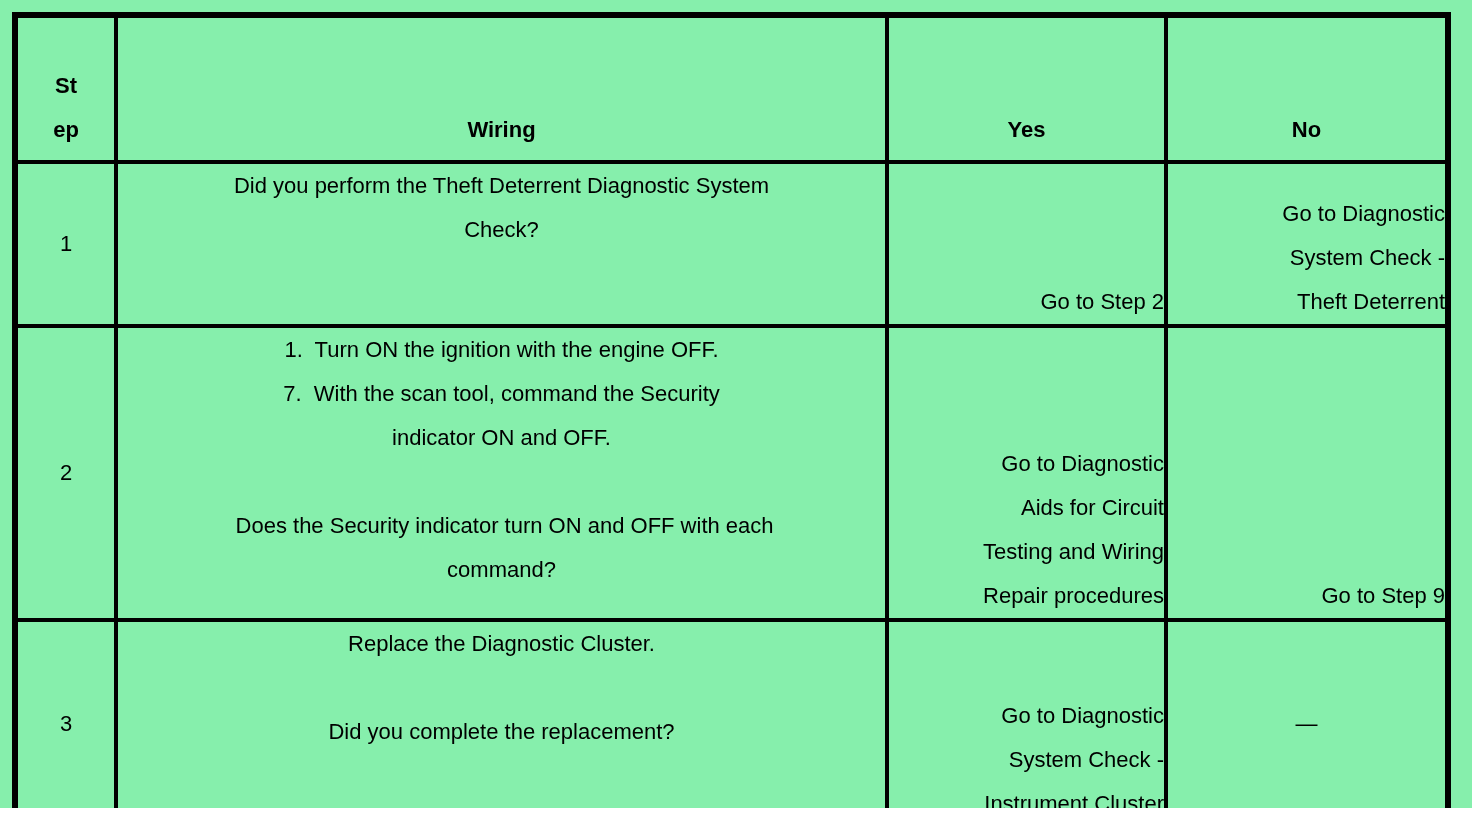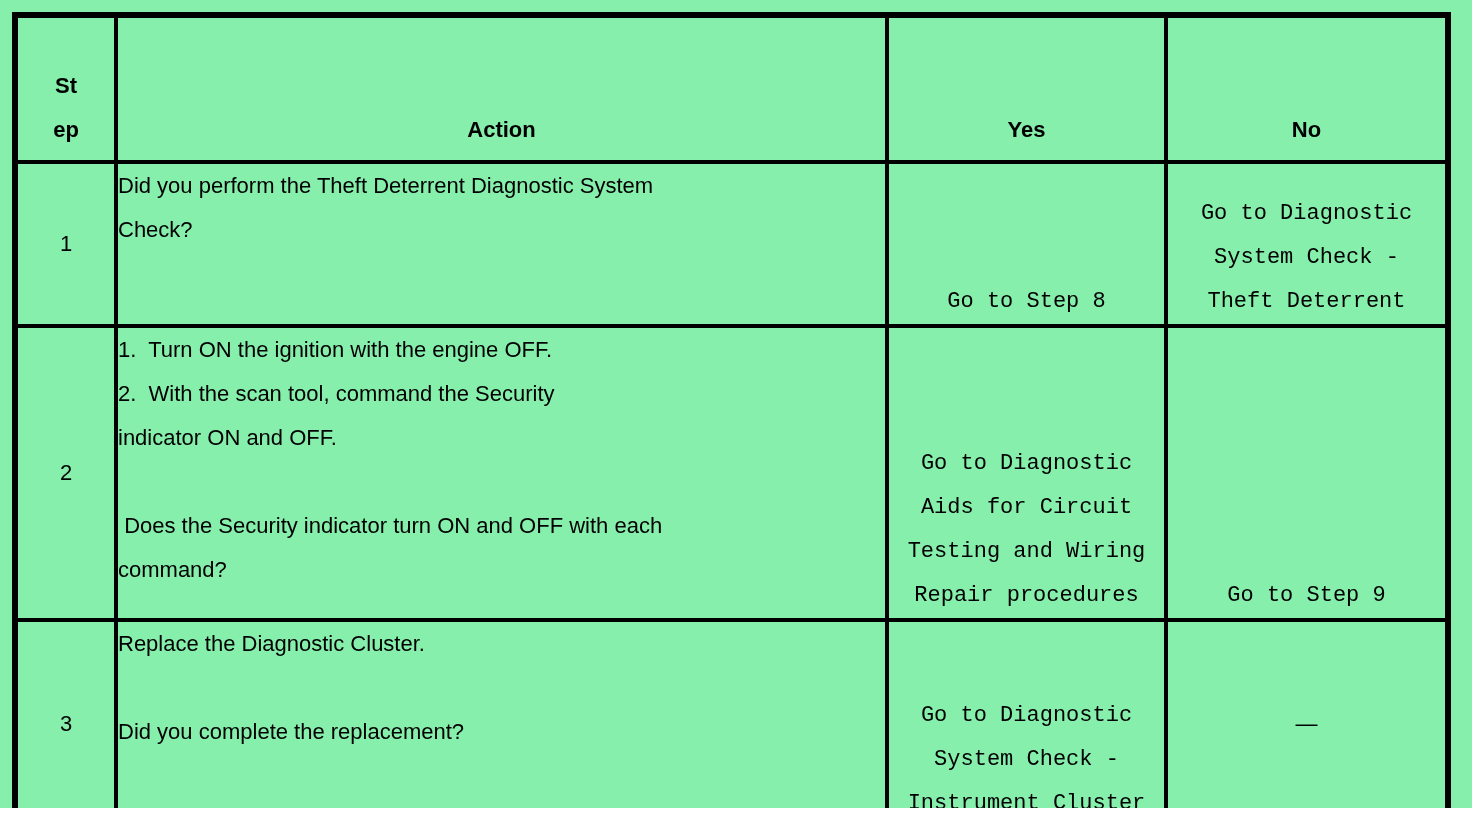--- a/index.html
+++ b/index.html
@@ -47,28 +47,27 @@
   tr.r1 td { height: 160px; }
   tr.r2 td { height: 290px; }
   tr.r3 td { height: 204px; }
 
   td.cell-step {
     vertical-align: middle;
     text-align: center;
   }
   td.cell-action {
     vertical-align: top;
-    text-align: left;
+    text-align: center;
     padding: 12px 18px 0 18px;
   }
   td.cell-choice {
     vertical-align: bottom;
-    text-align: center;
+    text-align: right;
     padding: 0 8px 16px 8px;
-    font-family: Liberation Mono, monospace;
   }
   td.cell-choice-mid {
     vertical-align: middle;
     text-align: center;
     padding: 0 8px 0 8px;
   }
 </style>
 </head>
 <body>
 
@@ -77,37 +76,37 @@
     <colgroup>
       <col class="c-step">
       <col class="c-action">
       <col class="c-yes">
       <col class="c-no">
     </colgroup>
     <tbody>
         <tr class="hdr">
       <th>St
 ep</th>
-      <th>Action</th>
+      <th>Wiring</th>
       <th>Yes</th>
       <th>No</th>
     </tr>
     <tr class="r1">
       <td class="cell-step">1</td>
       <td class="cell-action">Did you perform the Theft Deterrent Diagnostic System
 Check?</td>
-      <td class="cell-choice">Go to Step 8</td>
+      <td class="cell-choice">Go to Step 2</td>
       <td class="cell-choice">Go to Diagnostic
 System Check -
 Theft Deterrent</td>
     </tr>
     <tr class="r2">
       <td class="cell-step">2</td>
       <td class="cell-action">1.  Turn ON the ignition with the engine OFF.
-2.  With the scan tool, command the Security
+7.  With the scan tool, command the Security
 indicator ON and OFF.
 
  Does the Security indicator turn ON and OFF with each
 command?</td>
       <td class="cell-choice">Go to Diagnostic
 Aids for Circuit
 Testing and Wiring
 Repair procedures</td>
       <td class="cell-choice">Go to Step 9</td>
     </tr>

